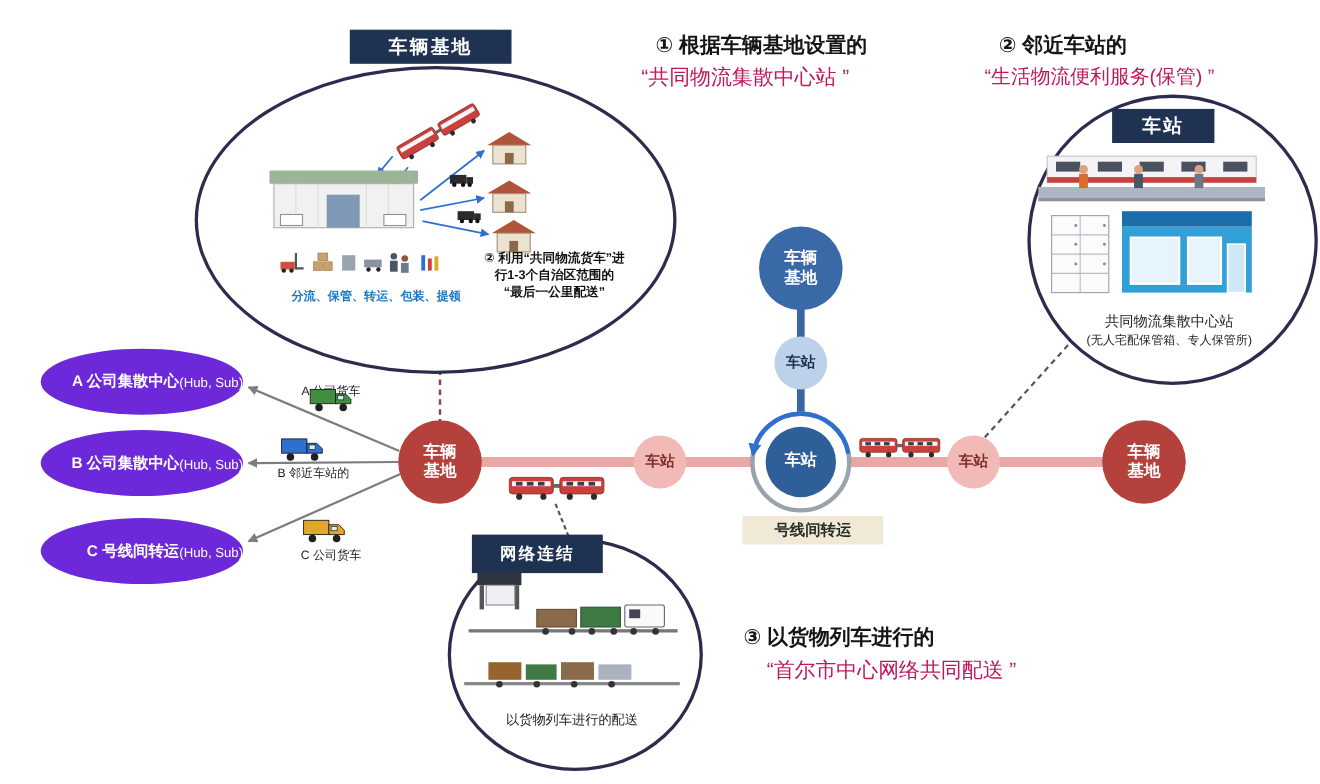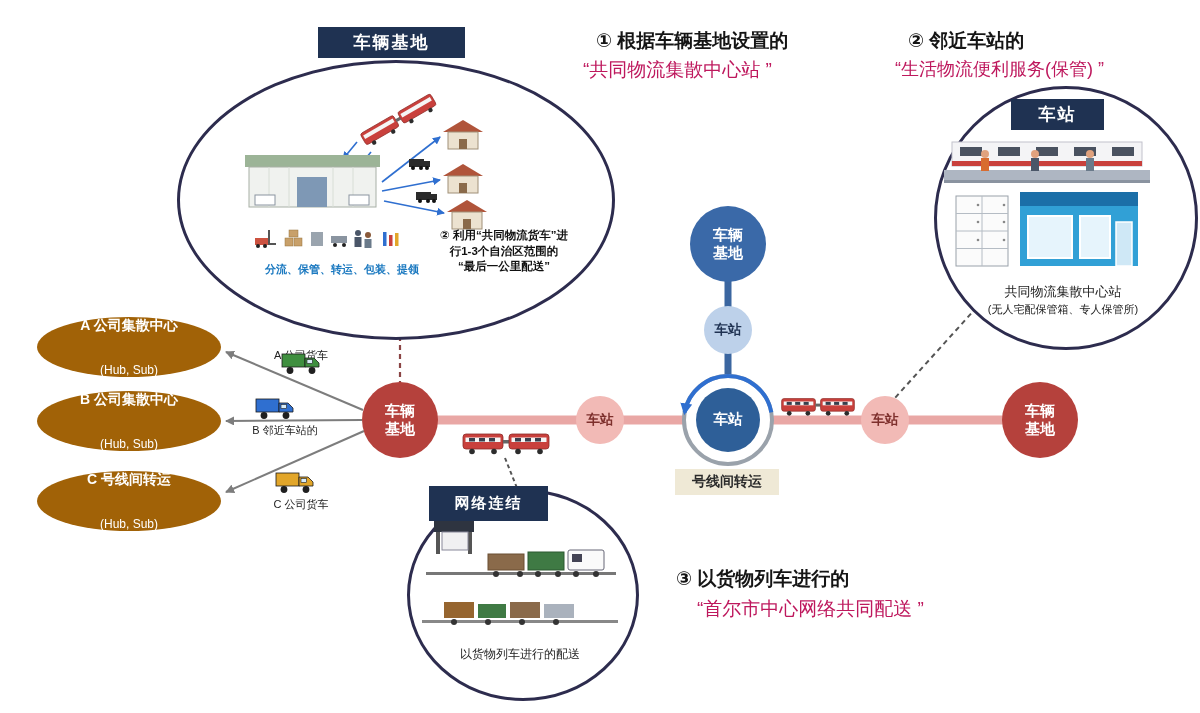--- a/index.html
+++ b/index.html
@@ -10,22 +10,22 @@
   .bubble{background:#fff;border:3px solid #2d2c4e;border-radius:50%;}
   .badge{background:#1f3252;color:#fff;font-weight:bold;display:flex;align-items:center;justify-content:center;letter-spacing:2px;}
   .node{border-radius:50%;display:flex;align-items:center;justify-content:center;text-align:center;
         font-weight:bold;white-space:pre-line;line-height:1.2;}
   .node-depot{width:76px;height:76px;background:#b5413c;color:#fff;font-size:15px;}
   .node-depot-blue{background:#3a69a8;}
   .node-sm{width:48px;height:48px;font-size:13.5px;}
   .pinknode{background:#f2bab6;color:#7d2f2c;}
   .bluenode{background:#bdd1ea;color:#1f3252;}
   .centernode{width:64px;height:64px;background:#2e5f98;color:#fff;font-size:14.5px;}
-  .company{width:184px;height:60px;background:#a16207;border-radius:50%;color:#fff;
-           display:flex;flex-direction:column;align-items:center;justify-content:space-between;}
+  .company{width:184px;height:60px;background:#6d28d9;border-radius:50%;color:#fff;
+           display:flex;flex-direction:row;align-items:center;justify-content:flex-end;}
   .c-name{font-size:14px;font-weight:bold;}
   .c-sub{font-size:12px;margin-top:1px;}
   .truck-label{font-size:11px;color:#222;text-align:center;}
   .note-black{font-size:19px;font-weight:bold;color:#151515;white-space:nowrap;margin-left:48px;}
   .note-blue{font-size:19px;font-weight:normal;color:#be185d;white-space:nowrap;}
   .small-note{font-size:11.5px;font-weight:bold;color:#111;text-align:center;white-space:pre-line;line-height:1.35;}
   .fn-blue{font-size:11px;font-weight:bold;color:#1b79c0;text-align:center;white-space:nowrap;}
   .caption{color:#222;text-align:center;white-space:nowrap;}
   .transfer{background:#efe9d6;color:#2b2b2b;font-weight:bold;font-size:14px;
             display:flex;align-items:center;justify-content:center;}
@@ -283,21 +283,21 @@
   <div class="abs layer4 node node-depot" style="left:362px;top:382px">车辆
 基地</div>
   <div class="abs layer4 node node-depot node-depot-blue" style="left:690px;top:206px">车辆
 基地</div>
   <div class="abs layer4 node node-depot" style="left:1002px;top:382px">车辆
 基地</div>
   <div class="abs layer4 node node-sm bluenode" style="left:704px;top:306px">车站</div>
   <div class="abs layer4 node node-sm pinknode" style="left:576px;top:396px">车站</div>
   <div class="abs layer4 node node-sm pinknode" style="left:861px;top:396px">车站</div>
   <div class="abs layer5 node centernode" style="left:696px;top:388px">车站</div>
-  <div class="abs layer4 transfer" style="left:675px;top:469px;width:104px;height:26px">号线间转运</div>
+  <div class="abs layer4 transfer" style="left:675px;top:469px;width:128px;height:26px">号线间转运</div>
 
   <svg class="abs layer4" style="left:462px;top:431px" width="88" height="26" viewBox="0 0 88 26">
     <g>
       <rect x="1" y="3" width="40" height="15" rx="3" fill="#c9403c" stroke="#8e2c28" stroke-width="0.8"></rect>
       <rect x="3.5" y="6.5" width="35" height="4.5" fill="#f5f5f5"></rect>
       <rect x="7" y="7" width="6" height="3.5" fill="#38404e"></rect>
         <rect x="17" y="7" width="6" height="3.5" fill="#38404e"></rect>
         <rect x="27" y="7" width="6" height="3.5" fill="#38404e"></rect>
       <circle cx="10" cy="20.5" r="2.8" fill="#2c2c2c"></circle>
         <circle cx="32" cy="20.5" r="2.8" fill="#2c2c2c"></circle>

